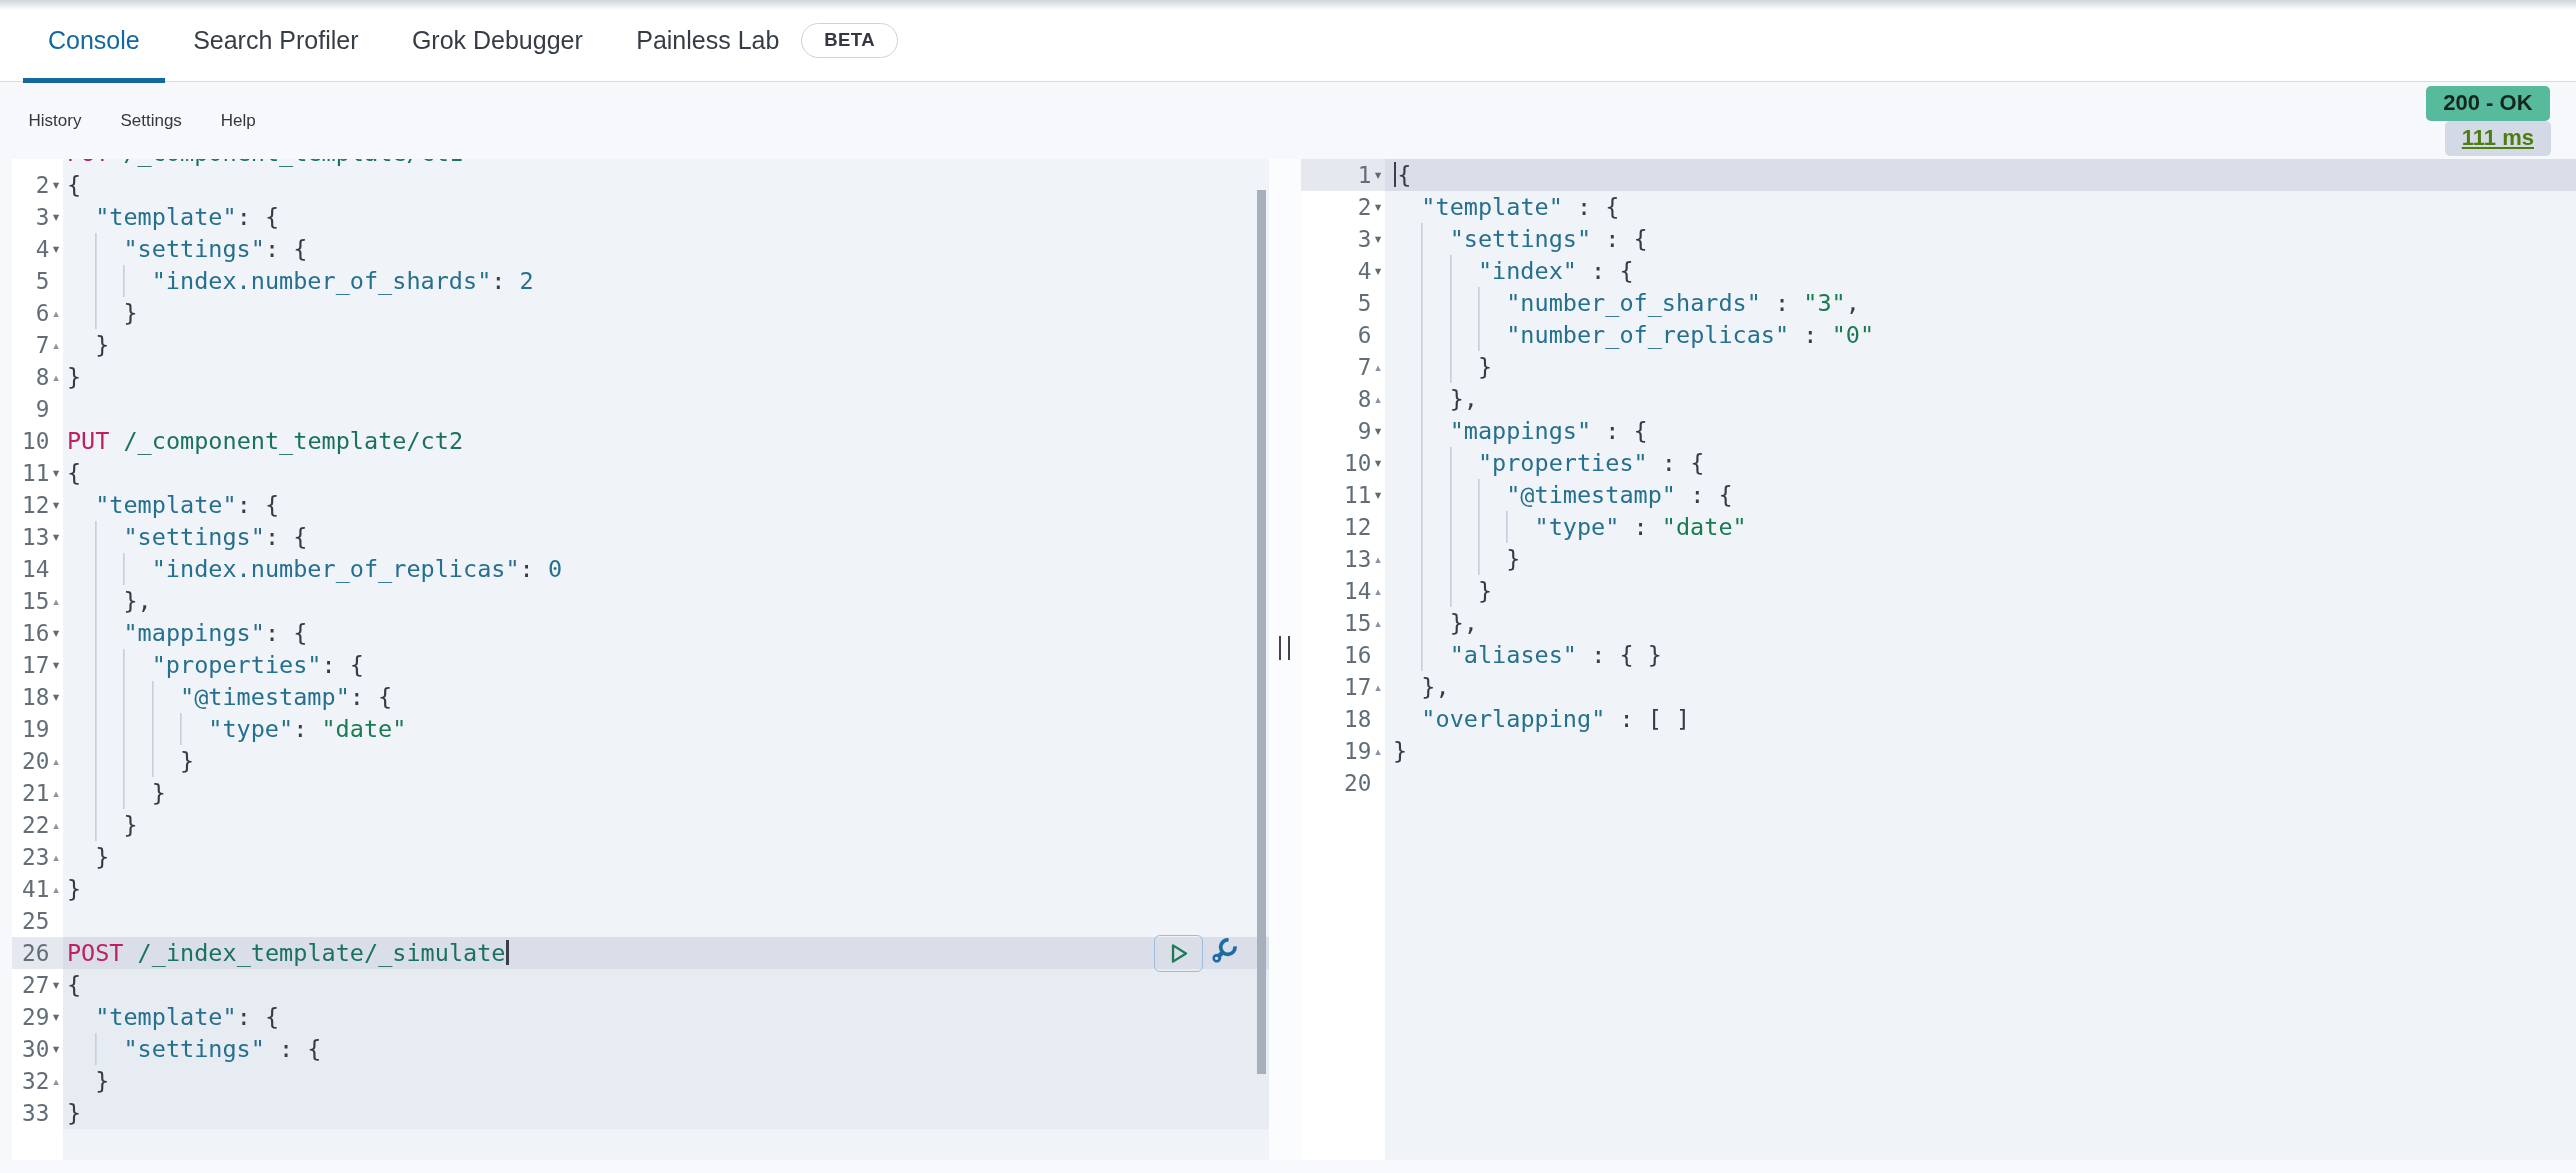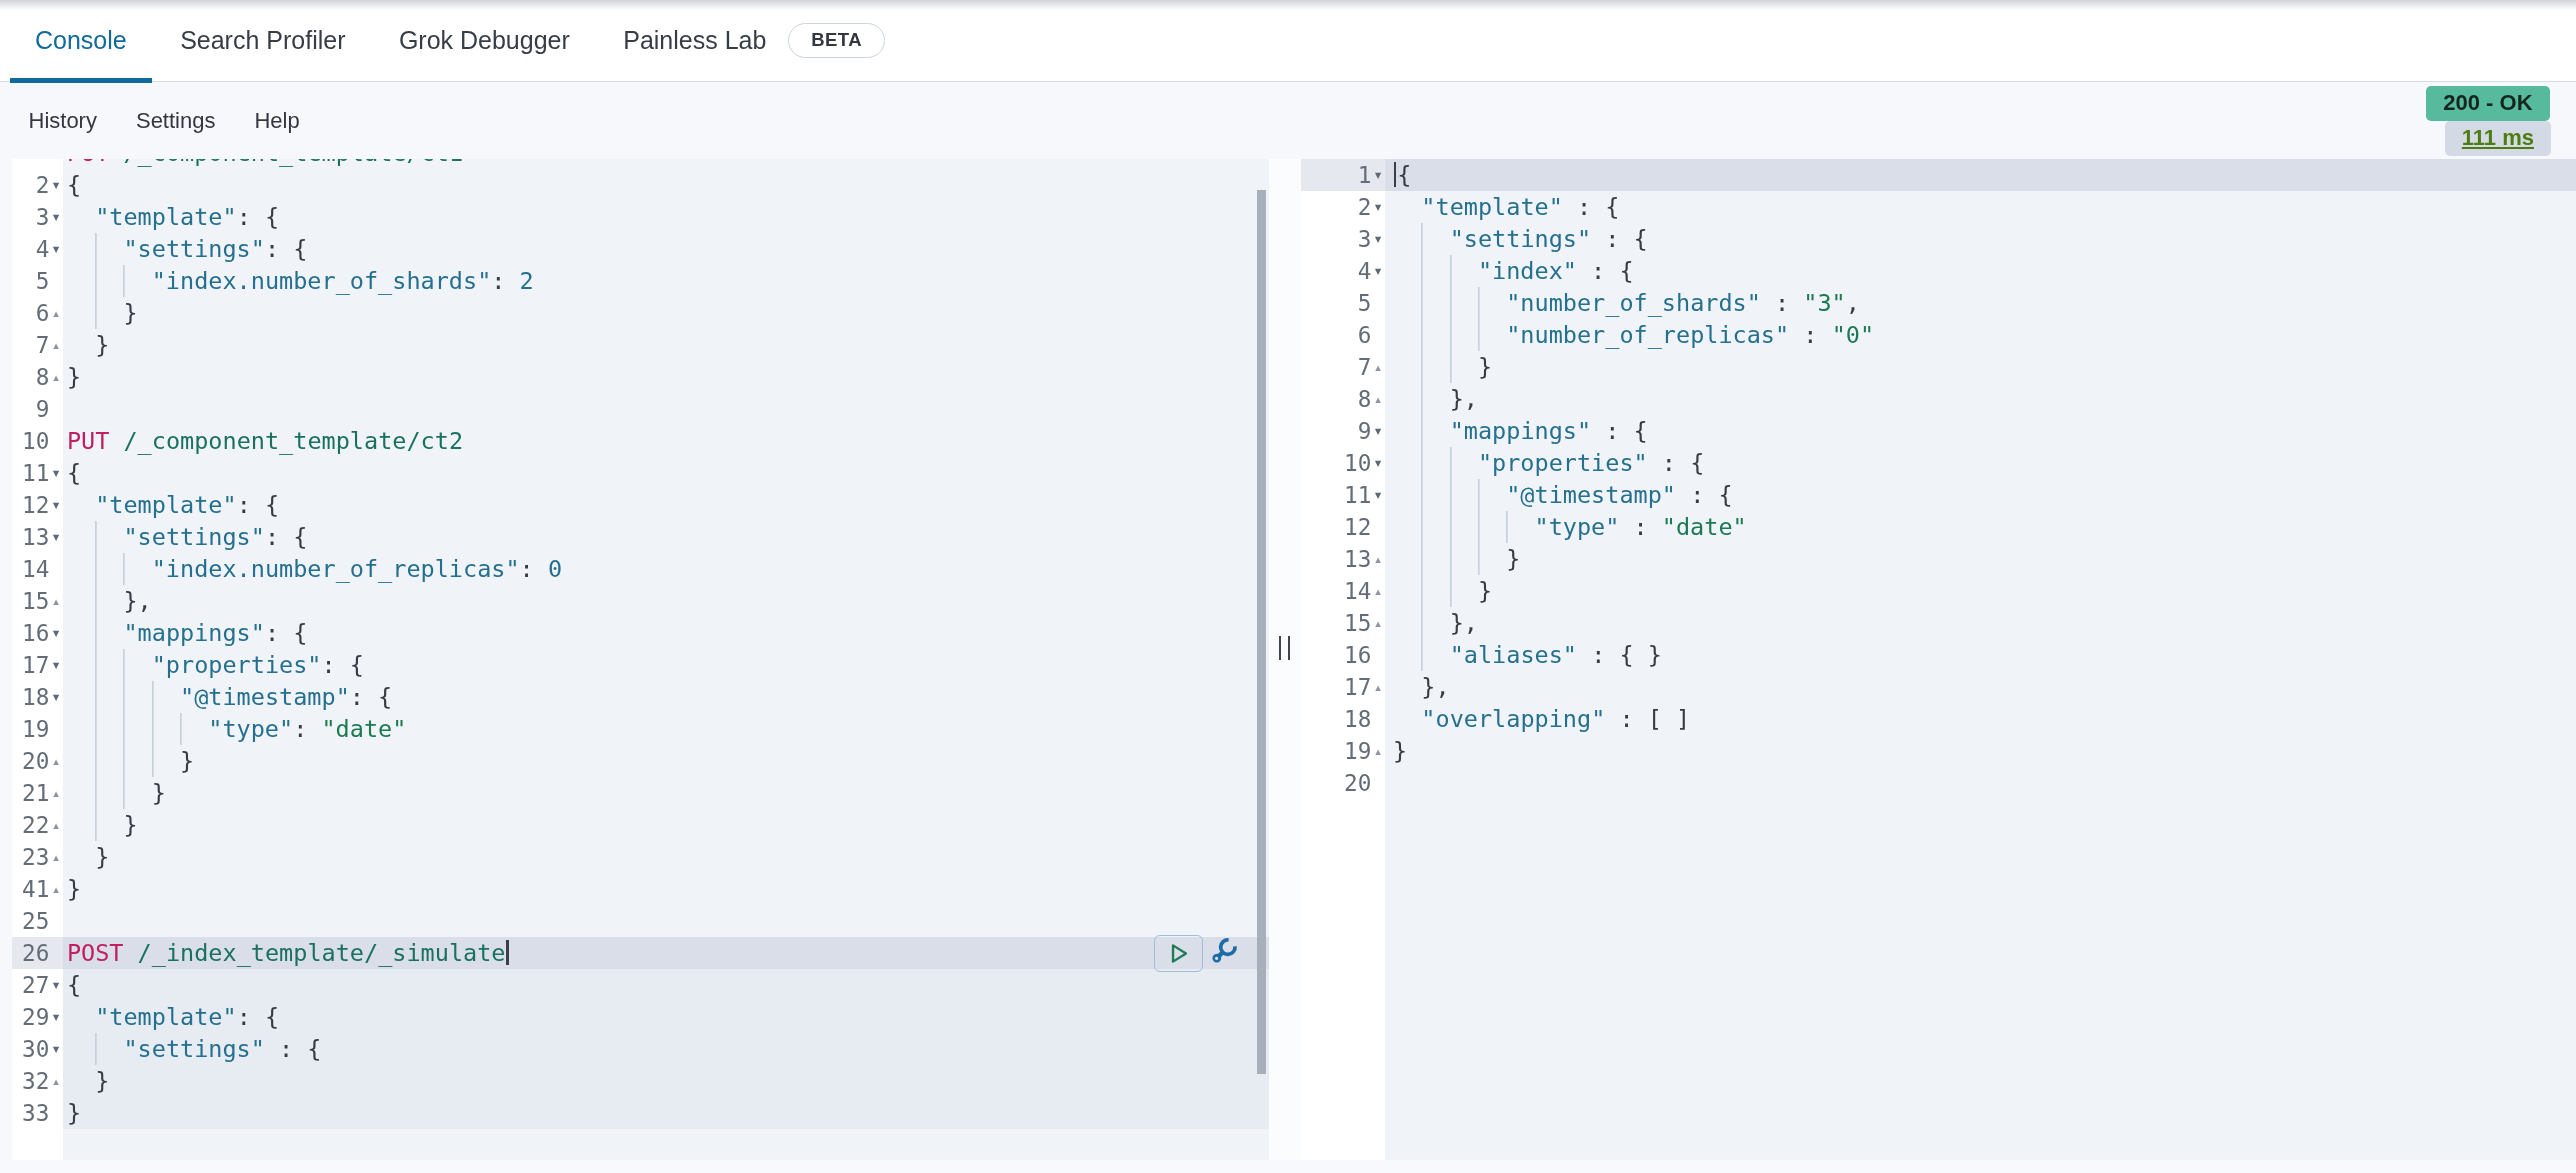--- a/index.html
+++ b/index.html
@@ -3,32 +3,32 @@
 <meta charset="utf-8">
 <style>
   html,body{margin:0;padding:0;width:2576px;height:1173px;overflow:hidden;
     background:#F7F8FC;font-family:"Liberation Sans",sans-serif;}
   .page{position:relative;width:2576px;height:1173px;}
   .top-shadow{position:absolute;top:0;left:0;right:0;height:10px;z-index:9;
     background:linear-gradient(#A8B0BD,rgba(255,255,255,0));opacity:.55;pointer-events:none;}
 
   
   .tabbar{height:81px;background:#FFFFFF;border-bottom:1.7px solid #D5DBE5;
-    display:flex;align-items:center;padding-left:10px;position:relative;}
+    display:flex;align-items:center;padding-left:23px;position:relative;}
   .tab{padding:0 25px;margin-right:3.4px;font-size:25px;color:#373D47;height:100%;
     display:flex;align-items:center;position:relative;cursor:pointer;}
   .tab.active{color:#11699E;}
   .tab.active::after{content:"";position:absolute;left:0;right:0;bottom:-1.7px;height:5px;background:#11699E;}
   .beta-badge{margin-left:22px;border:1.7px solid #CBD3DF;border-radius:22px;padding:7.6px 22px;
     font-size:18.5px;font-weight:700;letter-spacing:0.4px;color:#343741;background:#fff;line-height:1;}
 
   
   .menubar{height:77px;display:flex;align-items:center;justify-content:space-between;
     padding:0 25px 0 28.5px;background:#F7F8FC;}
-  .menu-items{display:flex;gap:39px;font-size:22px;color:#343741;}
+  .menu-items{display:flex;gap:39px;font-size:17px;color:#343741;}
   .menu-item{cursor:pointer;}
   .status{display:flex;align-items:center;flex-direction:column;}
   .badge{height:35px;display:flex;align-items:center;padding:0 17px;border-radius:5px;
     font-size:22px;font-weight:600;}
   .badge.ok{background:#58BA9D;color:#14261E;}
   .badge.ms{background:#D3DAE6;color:#4d7c0f;margin-left:20px;text-decoration:underline;}
 
   
   .workspace{display:flex;height:1001px;overflow:hidden;position:relative;
     padding-left:11.7px;background:#F7F8FC;}

